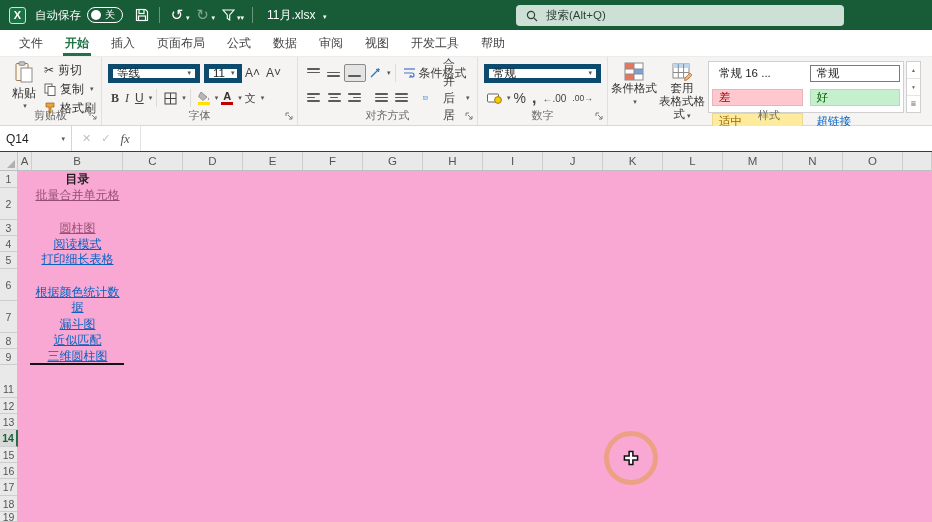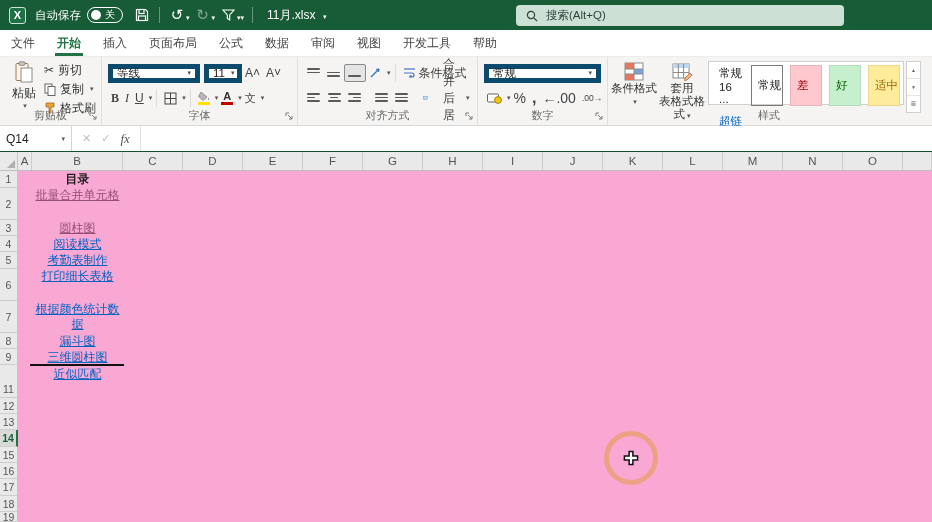--- a/index.html
+++ b/index.html
@@ -21,21 +21,21 @@
   .tb-chev { font-size:7px; color:#fff; margin:6px 2px 0 -2px; }
   .tb-sep { width:1px; height:16px; background:rgba(255,255,255,.35); margin:0 6px; }
   .filename { font-size:12px; margin-left:8px; white-space:nowrap; }
   .filename .dd { font-size:7px; margin-left:4px; }
   .searchbox { position:absolute; left:516px; top:5px; width:328px; height:21px; background:#CDE0D5;
     border-radius:4px; display:flex; align-items:center; color:#30423A; font-size:11.5px; }
   .searchbox svg { margin:0 8px 0 10px; }
 
   
   .tabrow { position:absolute; top:30px; left:0; width:100%; height:27px; background:#fff;
-    display:flex; align-items:stretch; border-bottom:1px solid #ECECEC; }
+    display:flex; align-items:stretch; padding-left:8px; border-bottom:1px solid #ECECEC; }
   .tab { padding:0 11px; display:flex; align-items:center; font-size:12px; color:#444; position:relative; }
   .tab.active { color:#217346; font-weight:bold; }
   .tab.active::after { content:""; position:absolute; left:9px; right:9px; bottom:0; height:3px; background:#217346; }
 
   
   .ribbon { position:absolute; top:57px; left:0; width:100%; height:69px; background:#F5F4F3;
     border-bottom:1px solid #D8D8D8; display:flex; }
   .rgroup { position:relative; height:100%; border-right:1px solid #E0E0E0; flex:0 0 auto; }
   .glabel { position:absolute; bottom:2px; left:0; right:0; text-align:center; font-size:11px; color:#696969; }
   .launcher { position:absolute; bottom:4px; right:3px; width:9px; height:9px; }
@@ -66,22 +66,22 @@
   
   .alico { width:14px; height:12px; display:flex; flex-direction:column; gap:2px; padding:1px 0; }
   .alico i { display:block; height:1.5px; background:#5B5B5B; border-radius:1px; }
   .boxed { border:1px solid #8A8A8A; background:#E4E4E4; border-radius:2px; }
   .g-align { width:180px; }
   .g-num { width:130px; }
   .g-styles { width:322px; border-right:none; }
 
   
   .tallbtn { display:flex; flex-direction:column; align-items:center; width:48px; padding-top:5px; font-size:11.5px; color:#333; line-height:13px; text-align:center; }
-  .gallery { position:absolute; left:100px; top:4px; width:196px; height:44px; background:#fff;
-    border:1px solid #CFCFCF; display:grid; grid-template-columns:repeat(5,1fr); grid-auto-rows:1fr; gap:7px; padding:3px; }
+  .gallery { position:absolute; left:100px; top:4px; width:196px; height:52px; background:#fff;
+    border:1px solid #CFCFCF; display:grid; grid-template-columns:repeat(2,1fr); grid-auto-rows:1fr; gap:7px; padding:3px; }
   .gcell { display:flex; align-items:center; padding-left:6px; font-size:11.5px; border:1px solid transparent; }
   .gcell.plain { color:#222; }
   .gcell.selected { color:#222; border:1.5px solid #7A7A7A; }
   .gcell.bad { background:#FFC7CE; color:#9C0006; border-color:#E8B3B9; }
   .gcell.good { background:#C6EFCE; color:#006100; border-color:#B2DCBA; }
   .gcell.neutral { background:#FFEB9C; color:#9C6500; border-color:#EBD88D; }
   .gcell.hyperlink { color:#0563C1; text-decoration:underline; }
   .galscroll { position:absolute; left:298px; top:4px; width:15px; height:52px; border:1px solid #CFCFCF; background:#fff;
     display:flex; flex-direction:column; }
   .galscroll div { flex:1; display:flex; align-items:center; justify-content:center; font-size:7px; color:#666; border-bottom:1px solid #E4E4E4; }
@@ -374,21 +374,21 @@
       <div class="rowbot">
         <span class="icbtn">
           <svg width="15" height="12" viewBox="0 0 15 12">
             <rect x="0.5" y="2" width="11" height="8" rx="1" fill="#fff" stroke="#666"></rect>
             <circle cx="11" cy="8" r="3.4" fill="#F2C811" stroke="#A38100"></circle>
           </svg>
         </span>
         <span class="chev">▾</span>
         <span class="icbtn" style="font-size:14px">%</span>
         <span class="icbtn" style="font-size:16px;font-weight:bold">,</span>
-        <span class="icbtn" style="font-size:14px">←.00</span>
+        <span class="icbtn" style="font-size:10px">←.00</span>
         <span class="icbtn" style="font-size:8.5px">.00→</span>
       </div>
       <span class="glabel">数字</span>
       <svg class="launcher" viewBox="0 0 9 9">
         <path d="M1 1 h3 M1 1 v3 M3 3 l4 4 M7 4 v3 h-3" fill="none" stroke="#7A7A7A" stroke-width="1"></path>
       </svg>
     </div>
 
     <div class="rgroup g-styles">
       <div style="position:absolute;left:2px;top:0;display:flex">
@@ -494,38 +494,35 @@
       </div>
       <div class="grow" style="height: 32px;">
         <div class="bcell visited vtop">批量合并单元格</div>
       </div>
       <div class="grow" style="height: 16px;">
         <div class="bcell visited">圆柱图</div>
       </div>
       <div class="grow" style="height: 16px;">
         <div class="bcell link">阅读模式</div>
       </div>
-      <div class="grow" style="height: 17px;">
-        <div class="bcell link">考勤表制作</div>
-      </div>
       <div class="grow" style="height: 32px;">
         <div class="bcell link vtop">打印细长表格</div>
       </div>
       <div class="grow" style="height: 32px;">
         <div class="bcell link">根据颜色统计数据</div>
       </div>
       <div class="grow" style="height: 16px;">
         <div class="bcell link">漏斗图</div>
+      </div>
+      <div class="grow" style="height: 16px;">
+        <div class="bcell link">近似匹配</div>
       </div>
       <div class="grow" style="height: 17px;">
         <div class="bcell link">三维圆柱图</div>
         <div class="thickline"></div>
-      </div>
-      <div class="grow" style="height: 16px;">
-        <div class="bcell link">近似匹配</div>
       </div>
       <div class="grow" style="height: 16px;"></div>
       <div class="grow" style="height: 16px;"></div>
       <div class="grow" style="height: 17px;"></div>
       <div class="grow" style="height: 16px;"></div>
       <div class="grow" style="height: 16px;"></div>
       <div class="grow" style="height: 17px;"></div>
       <div class="grow" style="height: 16px;"></div>
       <div class="grow" style="height: 10px;"></div>
     </div>

